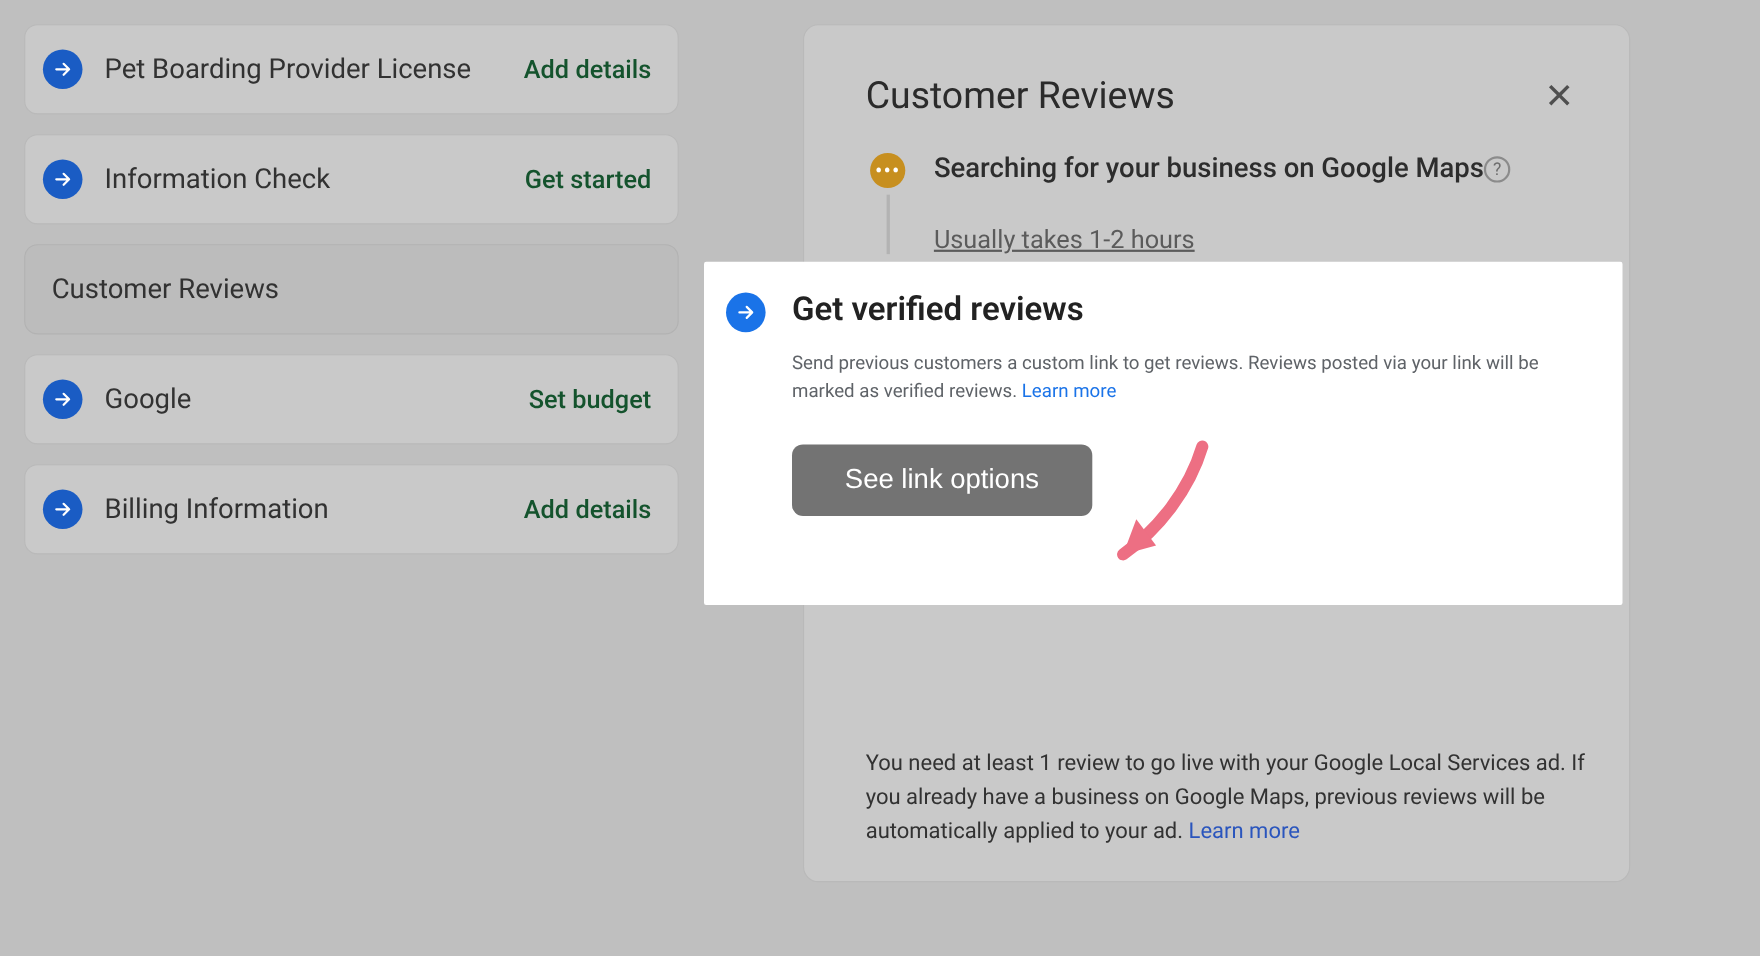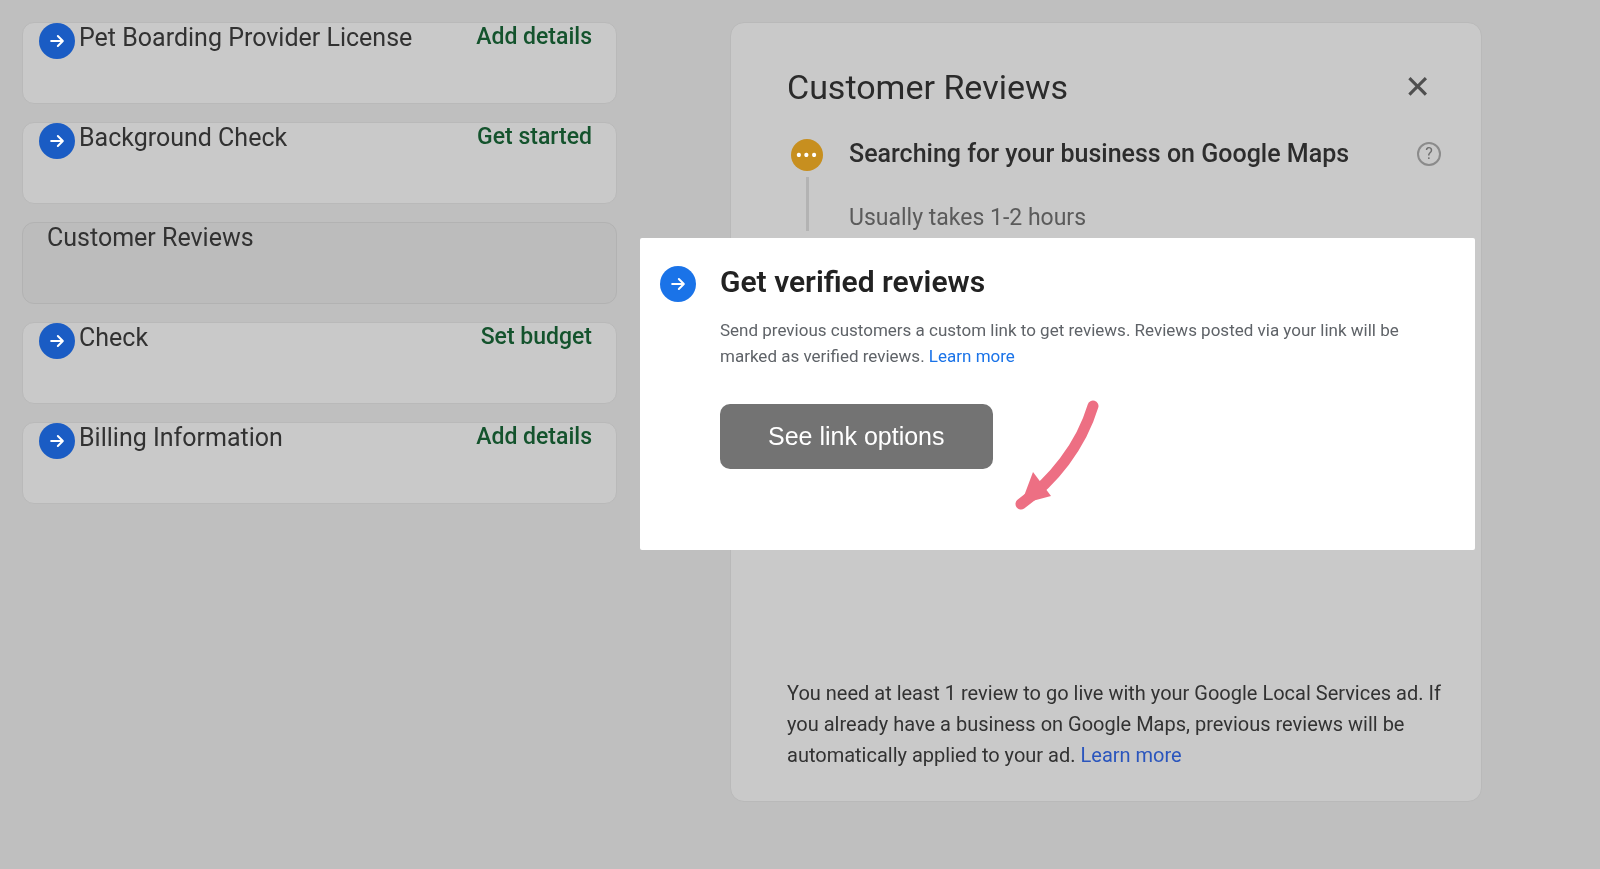--- a/index.html
+++ b/index.html
@@ -24,22 +24,23 @@
       display: flex;
       flex-direction: column;
       gap: 18px;
     }
     .step-card {
       border: 1.5px solid #b9b9b9;
       border-radius: 12px;
       background: #c9c9c9;
       height: 82px;
       display: flex;
+      align-items: center;
       padding: 0 24px 0 16px;
-      gap: 4px;
+      gap: 20px;
     }
     .step-card.active {
       background: #bcbcbc;
       border-color: #b2b2b2;
       padding-left: 24px;
     }
     .step-icon-circle {
       width: 36px; height: 36px;
       border-radius: 50%;
       background: #1a5cc4;
@@ -114,40 +115,40 @@
       width: 3px;
       flex: 1;
       background: #b3b3b3;
       margin-top: 6px;
       min-height: 54px;
     }
     .row-body { flex: 1; }
     .row-title-line {
       display: flex;
       align-items: center;
-      gap: 10px;
-      justify-content: space-between;
+      gap: 0;
     }
     .row-title {
       font-size: 25px;
       color: #2d2d2d;
       font-weight: 500;
     }
     .help-q {
       width: 24px; height: 24px;
       border: 2px solid #8b8b8b;
       border-radius: 50%;
       display: inline-flex; align-items: center; justify-content: center;
       font-size: 16px;
       color: #6d6d6d;
     }
     .row-sub {
       margin-top: 36px;
       font-size: 23px;
       color: #5b5b5b;
+      text-decoration: underline;
     }
     .highlight-card {
       position: absolute;
       left: 640px;
       top: 238px;
       width: 835px;
       height: 312px;
       background: #ffffff;
       padding: 24px 20px 24px 20px;
       display: flex;
@@ -229,35 +230,35 @@
     <span class="step-label">Pet Boarding Provider License</span>
     <span class="step-action">Add details</span>
   </div>
 
   <div class="step-card">
     <span class="step-icon-circle">
       <svg viewBox="0 0 24 24" fill="none">
           <path d="M5 12h13M13 6l6 6-6 6" stroke="#fff" stroke-width="2.4" stroke-linecap="round" stroke-linejoin="round"></path>
         </svg>
     </span>
-    <span class="step-label">Background Check</span>
+    <span class="step-label">Information Check</span>
     <span class="step-action">Get started</span>
   </div>
 
   <div class="step-card active">
     <span class="step-label">Customer Reviews</span>
   </div>
 
   <div class="step-card">
     <span class="step-icon-circle">
       <svg viewBox="0 0 24 24" fill="none">
           <path d="M5 12h13M13 6l6 6-6 6" stroke="#fff" stroke-width="2.4" stroke-linecap="round" stroke-linejoin="round"></path>
         </svg>
     </span>
-    <span class="step-label">Check</span>
+    <span class="step-label">Google</span>
     <span class="step-action">Set budget</span>
   </div>
 
   <div class="step-card">
     <span class="step-icon-circle">
       <svg viewBox="0 0 24 24" fill="none">
           <path d="M5 12h13M13 6l6 6-6 6" stroke="#fff" stroke-width="2.4" stroke-linecap="round" stroke-linejoin="round"></path>
         </svg>
     </span>
     <span class="step-label">Billing Information</span>

